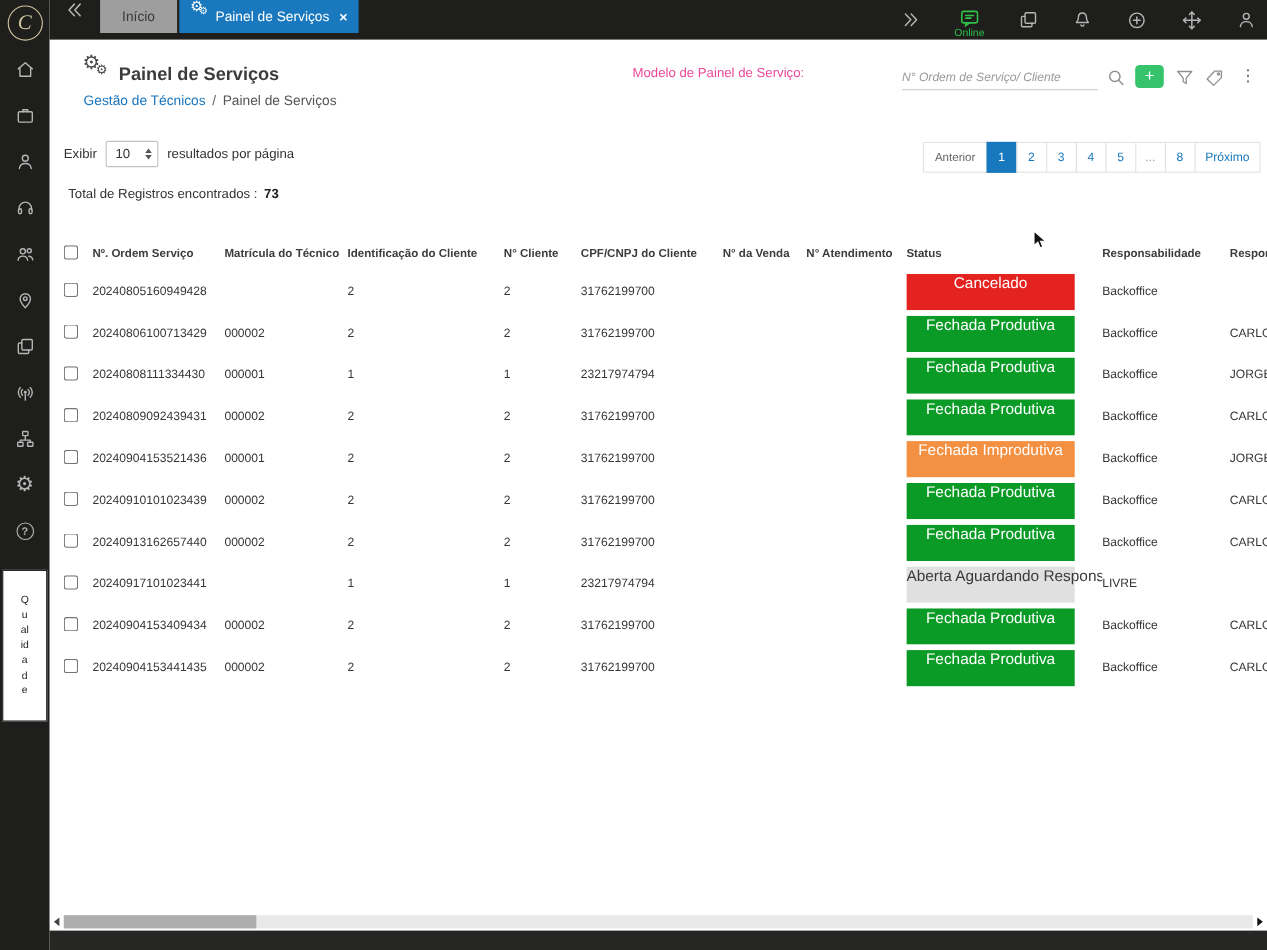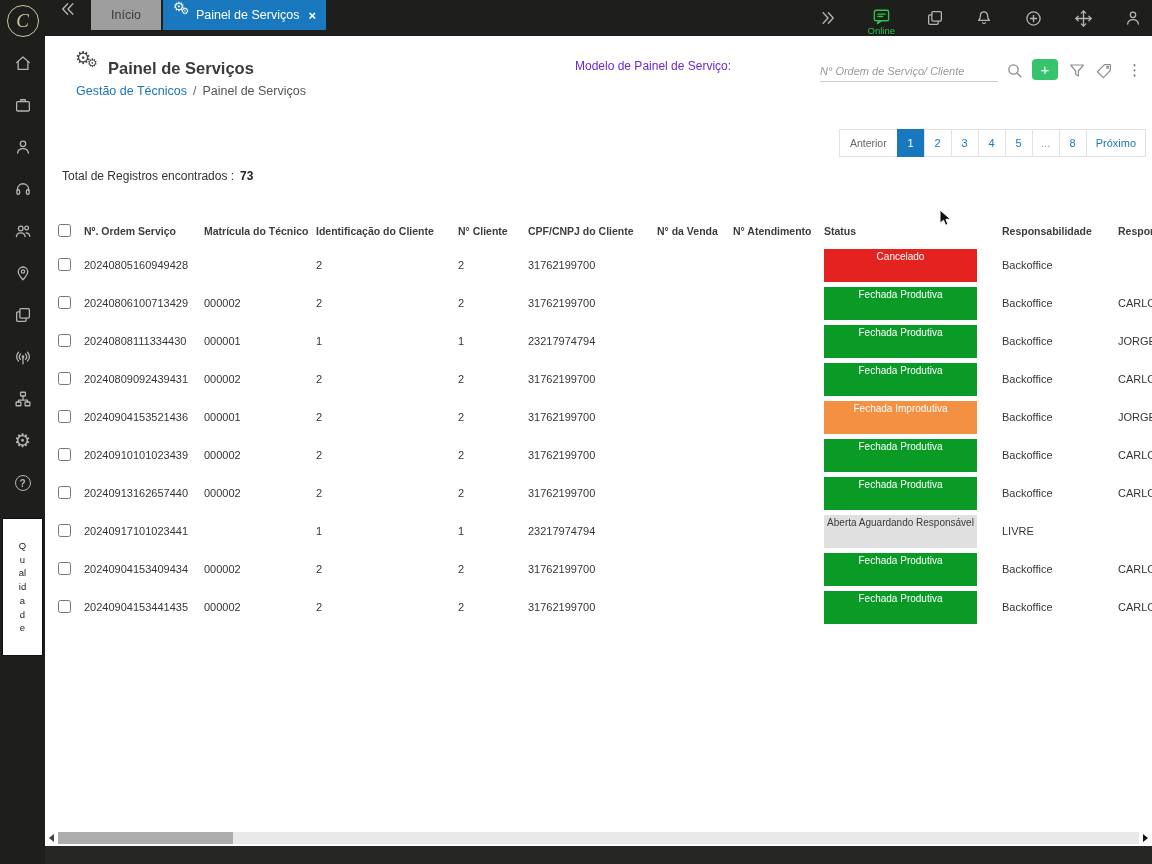--- a/index.html
+++ b/index.html
@@ -44,21 +44,21 @@
   .online{font-size:9.5px;color:#2fc148;line-height:10px}
 
   
   .title-row{position:absolute;left:75px;top:58px;display:flex;align-items:center;gap:9px}
   .page-title{font-size:16.5px;font-weight:bold;color:#3c3c3c}
   .breadcrumb{position:absolute;left:76px;top:84px;font-size:12.5px;display:flex;gap:6px}
   .bc-link{color:#1a75bc;cursor:pointer}
   .bc-sep{color:#666}
   .bc-current{color:#555}
 
-  .model-label{position:absolute;left:575px;top:59px;font-size:12px;color:#6d28d9}
+  .model-label{position:absolute;left:575px;top:59px;font-size:12px;color:#ec4899}
   .model-select{position:absolute;left:570px;top:76px;width:220px;height:22px;border:1px solid #c3c3c3;
                 border-radius:2px;display:flex;align-items:center;padding:0 8px;cursor:pointer;background:#fff}
   .model-select .val{font-size:11.5px;color:#999}
   .caret-dn{margin-left:auto;width:0;height:0;border-left:4px solid transparent;border-right:4px solid transparent;border-top:5px solid #333}
 
   .search-input{position:absolute;left:820px;top:60px;width:178px;height:22px;border:none;outline:none;
                 border-bottom:1px solid #ccc;font-size:11px;font-style:italic;color:#444;background:transparent;font-family:Liberation Sans, sans-serif}
   .search-input::placeholder{color:#999;font-style:italic}
   .tool-icon{position:absolute;display:inline-flex;color:#8f8f8f;cursor:pointer}
   .pos-search{left:1006px;top:62px}
@@ -90,21 +90,21 @@
 
   
   .table-area{position:absolute;left:45px;top:216px;right:0;height:440px;overflow:hidden}
   .grid-row{display:grid;grid-template-columns:34px 120px 112px 142px 70px 129px 76px 91px 178px 116px 110px;
             align-items:center;padding-left:5px;width:1188px}
   .thead{height:30px}
   .th{font-size:10.5px;font-weight:bold;color:#3d3d3d;white-space:nowrap;overflow:hidden;padding-right:6px}
   .tr{height:38px}
   .td{font-size:11px;color:#363636;white-space:nowrap;overflow:hidden;padding-right:6px}
   .cb{width:13px;height:13px;margin-left:8px;cursor:pointer}
-  .badge{display:inline-block;width:153px;height:33px;line-height:16px;text-align:center;color:#fff;font-size:10px;white-space:nowrap}
+  .badge{display:inline-block;width:153px;height:33px;line-height:16px;text-align:center;color:#fff;font-size:14px;white-space:nowrap}
   .badge-cancelado{background:#e42320}
   .badge-produtiva{background:#0a9b27}
   .badge-improdutiva{background:#f49041}
   .badge-aberta{background:#e0e0e0;color:#3a3a3a}
 
   
   .hscroll{position:absolute;left:45px;right:0;top:830px;height:16px;display:flex;align-items:center}
   .hs-arrow{cursor:pointer;margin:0 4px}
   .hs-arrow i{display:block;width:0;height:0;border-top:4px solid transparent;border-bottom:4px solid transparent}
   .hs-arrow.left i{border-right:5px solid #444}
@@ -297,20 +297,31 @@
       </svg>
   </span>
   <span class="tool-icon pos-tag">
     <svg width="18" height="18" viewBox="0 0 24 24" fill="none" stroke="currentColor" stroke-width="1.6" stroke-linecap="round" stroke-linejoin="round">
         <path d="M12.6 3.5h7.9v7.9L11 20.8 3.2 13z"></path>
         <circle cx="16.9" cy="7.1" r="1.3"></circle>
       </svg>
   </span>
   <span class="kebab">⋮</span>
 
+  <div class="exibir-row">
+    <span>Exibir</span>
+    <div class="size-select">
+      <span>10</span>
+      <span class="spin">
+          <i class="up"></i>
+          <i class="dn"></i>
+        </span>
+    </div>
+    <span>resultados por página</span>
+  </div>
 
   <div class="pagination">
     <div class="pg-btn prev">Anterior</div>
     <div style="display:flex">
         <div class="pg-btn active">1</div>
         <div class="pg-btn">2</div>
         <div class="pg-btn">3</div>
         <div class="pg-btn">4</div>
         <div class="pg-btn">5</div>
         <div class="pg-btn dots">...</div>

